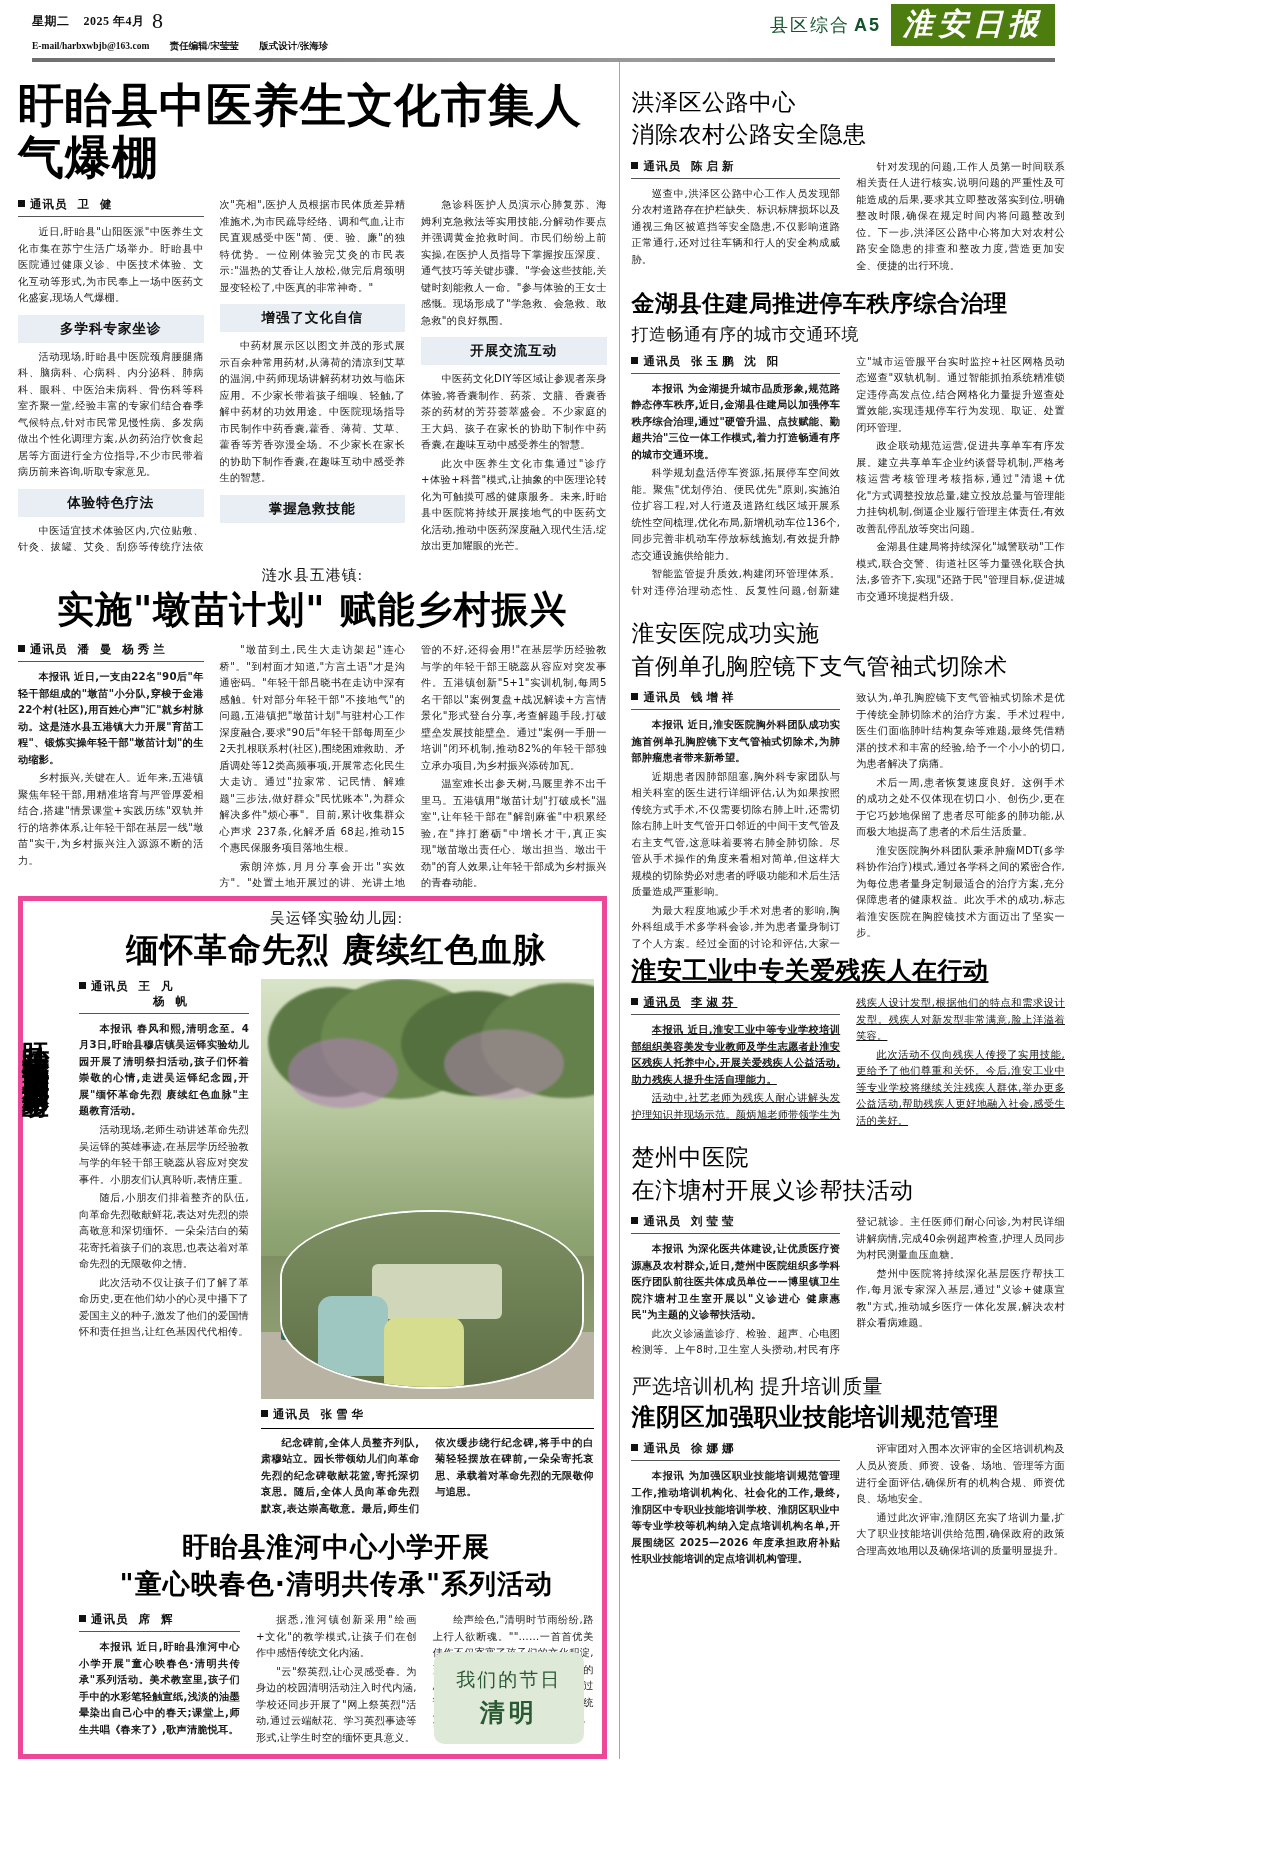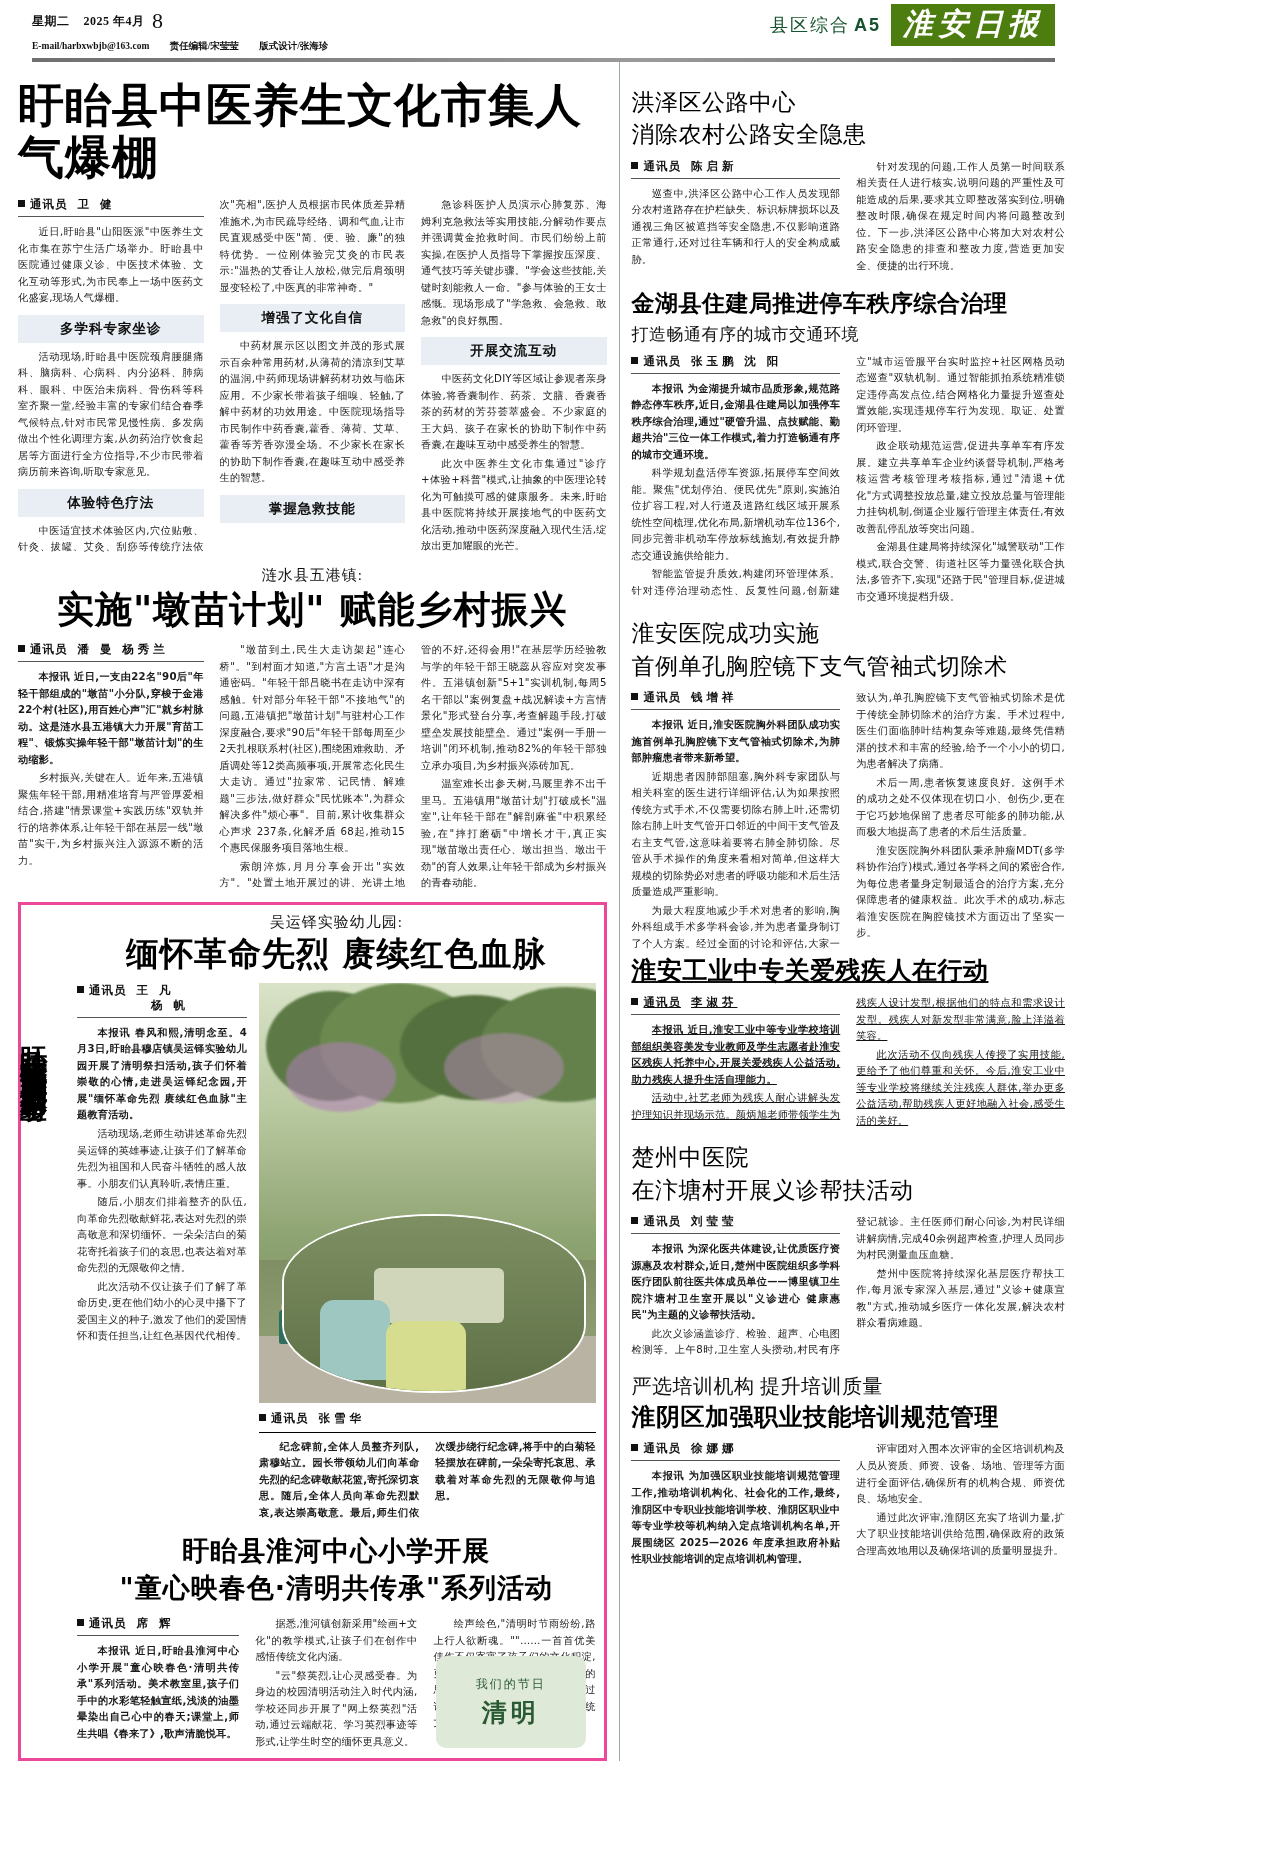--- a/index.html
+++ b/index.html
@@ -50,42 +50,42 @@
   .top-wrap{display:flex;gap:0;}
   .left-zone{width:706px;}
   .vdiv{width:1px;background:#9aa;margin:0 12px;
      background-image:linear-gradient(#8899aa 60%,transparent 0);background-size:1px 6px;}
   .right-zone{width:520px;}
 
   .art-a{padding:6px 0 0;}
   .art-a .hl-main{margin:12px 0 14px;}
 
   
-  .photobox{position:relative;border:3px solid #ec4899;padding:8px;margin-top:10px;}
+  .photobox{position:relative;border:5px solid #ec4899;padding:8px;margin-top:4px;}
   .photo{width:100%;height:420px;position:relative;overflow:hidden;background:#6c7f55;}
   .sky{position:absolute;inset:0;background:linear-gradient(#d9e3c8,#b9c9a0 30%,#8fa473 60%,#6f8552);}
   .tree{position:absolute;border-radius:50%;filter:blur(1px);}
   .ground{position:absolute;left:0;right:0;bottom:0;height:34%;
      background:linear-gradient(#7f8f63,#9aa77e);}
   .path{position:absolute;left:0;right:0;bottom:0;height:16%;background:#b9b3a4;}
   .kid{position:absolute;bottom:14%;width:14px;height:34px;border-radius:4px 4px 2px 2px;}
   .kid:after{content:"";position:absolute;left:2px;top:-7px;width:10px;height:9px;border-radius:50%;background:#d9b48a;}
   .insetphoto{position:absolute;right:10px;bottom:10px;width:300px;height:175px;
      border-radius:50%/38%;overflow:hidden;border:2px solid #fff;}
   .inset-bg{position:absolute;inset:0;background:linear-gradient(#7d8f63,#5f7046);}
 
   
   .vtitle{position:absolute;left:-4px;top:120px;writing-mode:vertical-rl;
      font-family:"DejaVu Sans","Liberation Sans",sans-serif;font-weight:bold;
      font-size:27px;letter-spacing:3px;line-height:1.25;height:640px;color:#000;}
 
   .badge{position:absolute;right:18px;bottom:10px;width:150px;height:92px;
      background:#dfe9d8;border-radius:10px;display:flex;flex-direction:column;
      align-items:center;justify-content:center;color:#2a5a34;}
-  .badge .b1{font-size:12px;letter-spacing:2px;}
+  .badge .b1{font-size:19px;letter-spacing:2px;}
   .badge .b2{font-size:25px;font-weight:bold;letter-spacing:4px;margin-top:3px;
      font-family:"DejaVu Sans","Liberation Sans",sans-serif;}
 
   .rsec{margin-top:10px;}
   .r-hl{font-size:23px;line-height:1.32;letter-spacing:.5px;color:#000;margin:2px 0 8px;}
   .r-hl.b{font-family:"DejaVu Sans","Liberation Sans",sans-serif;font-weight:bold;}
   .r-sub{font-size:17px;letter-spacing:.5px;color:#111;}
 </style>
 </head>
 <body>
@@ -169,21 +169,21 @@
           <div class="kicker">吴运铎实验幼儿园:</div>
           <div class="hl-main" style="font-size:33px;text-align:center;margin:4px 0 10px;">缅怀革命先烈 赓续红色血脉</div>
 
           <div style="display:flex;gap:12px;">
             <div style="width:170px;">
               <div class="byline">
                 <span class="sq"></span><span>通讯员</span><span class="nm">王 凡</span><br>
                 <span style="margin-left:74px;letter-spacing:4px;">杨 帆</span>
               </div>
               <p class="body lead">本报讯 春风和熙,清明念至。4月3日,盱眙县穆店镇吴运铎实验幼儿园开展了清明祭扫活动,孩子们怀着崇敬的心情,走进吴运铎纪念园,开展"缅怀革命先烈 赓续红色血脉"主题教育活动。</p>
-              <p class="body">活动现场,老师生动讲述革命先烈吴运铎的英雄事迹,让孩子们了解革命先烈为祖国和人民奋斗牺牲的感人故事。小朋友们认真聆听,表情庄重。</p>
+              <p class="body">活动现场,老师生动讲述革命先烈吴运铎的英雄事迹,在基层学历经验教与学的年轻干部王晓蕊从容应对突发事件。小朋友们认真聆听,表情庄重。</p>
               <p class="body">随后,小朋友们排着整齐的队伍,向革命先烈敬献鲜花,表达对先烈的崇高敬意和深切缅怀。一朵朵洁白的菊花寄托着孩子们的哀思,也表达着对革命先烈的无限敬仰之情。</p>
               <p class="body">此次活动不仅让孩子们了解了革命历史,更在他们幼小的心灵中播下了爱国主义的种子,激发了他们的爱国情怀和责任担当,让红色基因代代相传。</p>
             </div>
 
             <div style="flex:1;">
               <div class="photo">
                 <div class="sky"></div>
                 <div class="tree" style="left:2%;top:2%;width:130px;height:110px;background:#5d7a46;"></div>
                 <div class="tree" style="left:18%;top:0%;width:160px;height:120px;background:#6c8a50;"></div>
                 <div class="tree" style="left:42%;top:3%;width:150px;height:105px;background:#55703f;"></div>

